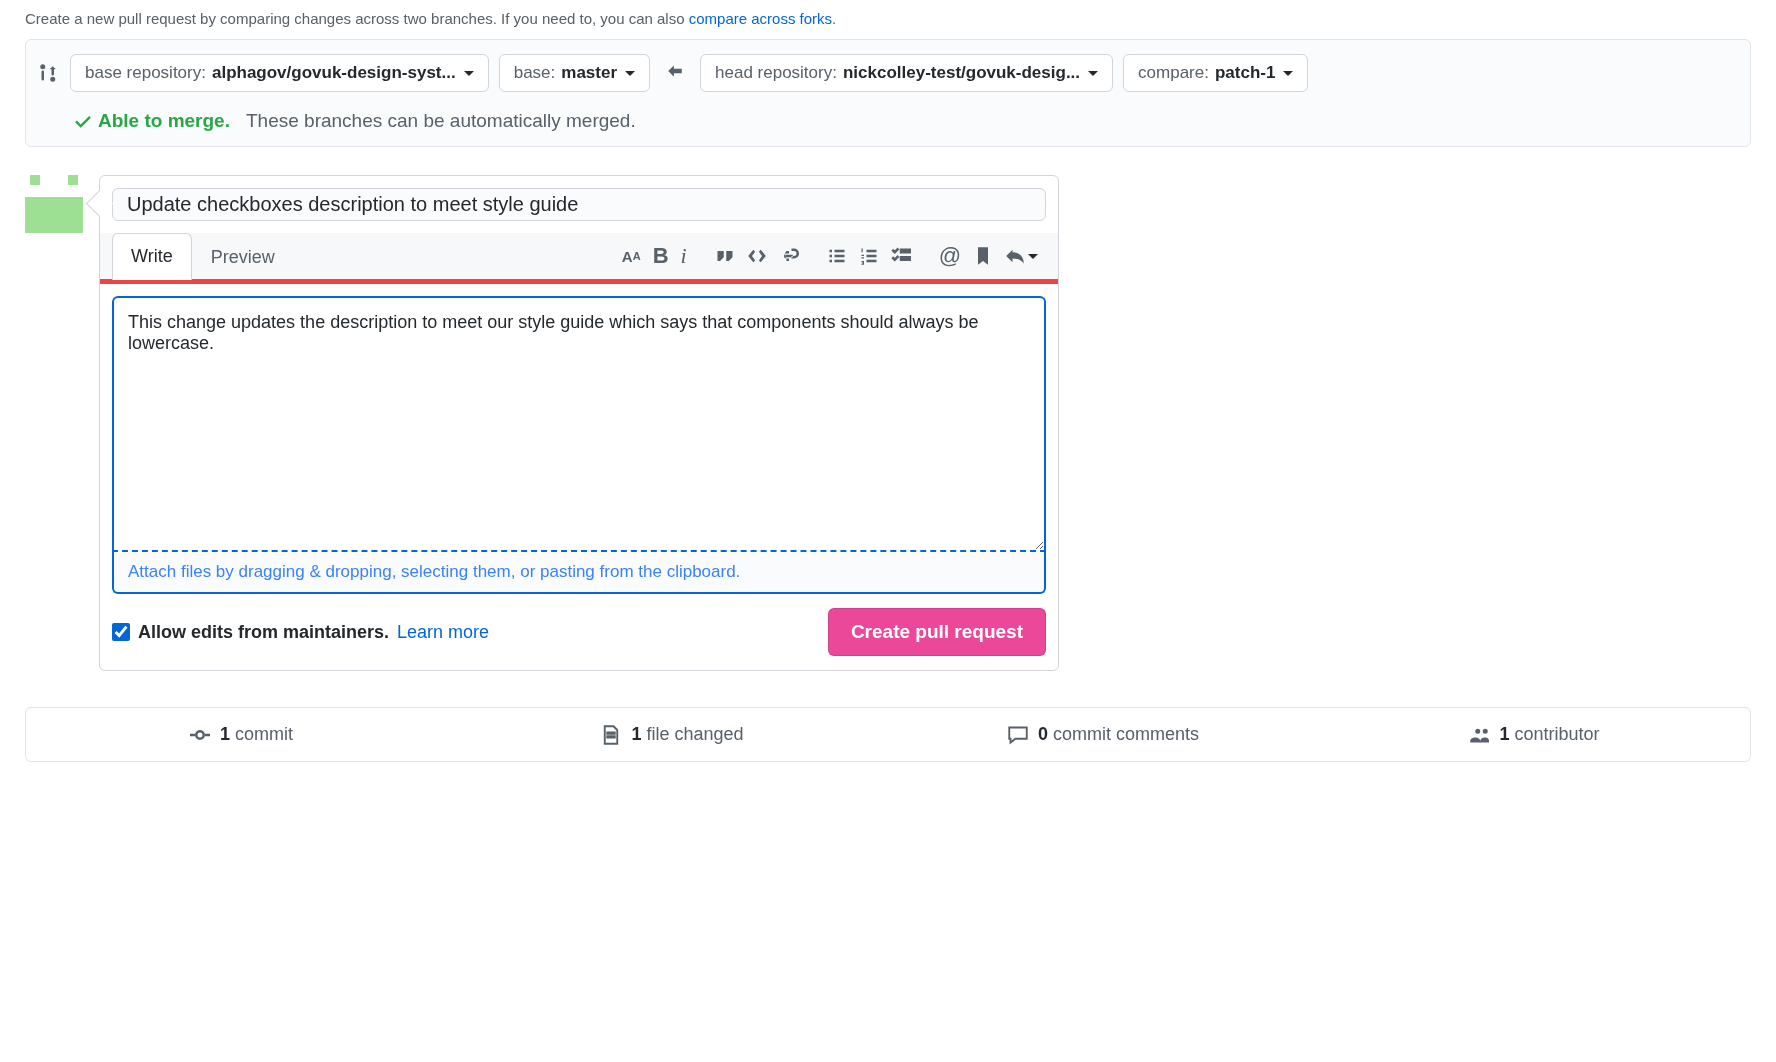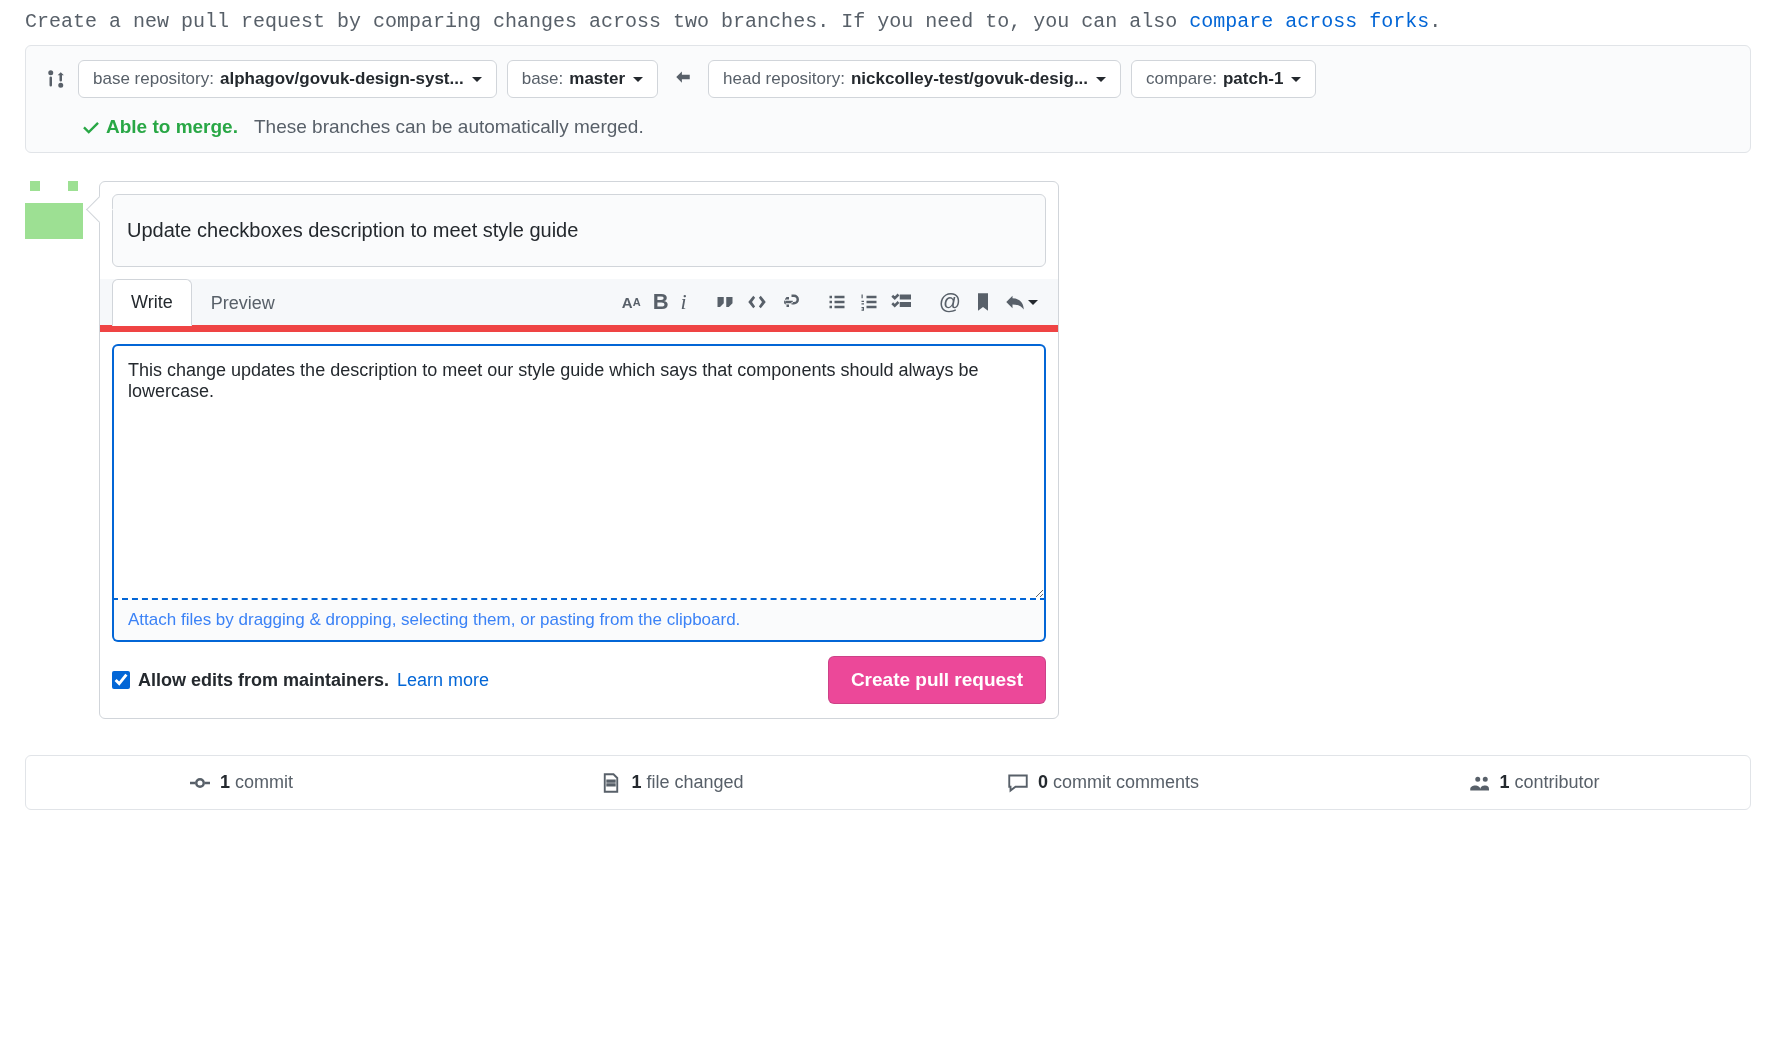--- a/index.html
+++ b/index.html
@@ -4,31 +4,30 @@
 <style>
   * { box-sizing: border-box; margin: 0; padding: 0; }
   body {
     font-family: -apple-system, BlinkMacSystemFont, "Segoe UI", Helvetica, Arial, sans-serif;
     font-size: 14px;
     color: #24292e;
     background: #fff;
     padding: 10px 25px;
   }
   .intro {
-    font-size: 20px;
+    font-size: 15px;
     color: #586069;
     margin-bottom: 12px;
-    font-family: Liberation Mono, monospace;
   }
   .intro a { color: #0366d6; text-decoration: none; }
   .compare-box {
     border: 1px solid #e1e4e8;
     border-radius: 6px;
     background: #fafbfc;
-    padding: 14px 20px;
+    padding: 14px 12px;
   }
   .compare-row {
     display: flex;
     align-items: center;
     gap: 10px;
     flex-wrap: wrap;
   }
   .compare-icon {
     width: 22px; height: 22px;
     display: inline-flex; align-items: center; justify-content: center;
@@ -112,31 +111,31 @@
     top: 18px; left: -10px;
     width: 18px; height: 18px;
     background: #fff;
     border-left: 1px solid #d1d5da;
     border-bottom: 1px solid #d1d5da;
     transform: rotate(45deg);
   }
   .title-input {
     width: calc(100% - 24px);
     margin: 12px;
-    padding: 24px 14px;
+    padding: 4px 14px;
     font-size: 20px;
     border: 1px solid #d1d5da;
     border-radius: 6px;
     background: #fafbfc;
     color: #24292e;
   }
   .tabs-row {
     display: flex;
     align-items: center;
-    border-bottom: 7px solid #ef4444;
+    border-bottom: 5px solid #ef4444;
     padding: 0 12px;
     background: #f6f8fa;
     border-radius: 0;
     position: relative;
   }
   .tab {
     padding: 12px 18px;
     font-size: 18px;
     color: #586069;
     cursor: pointer;

